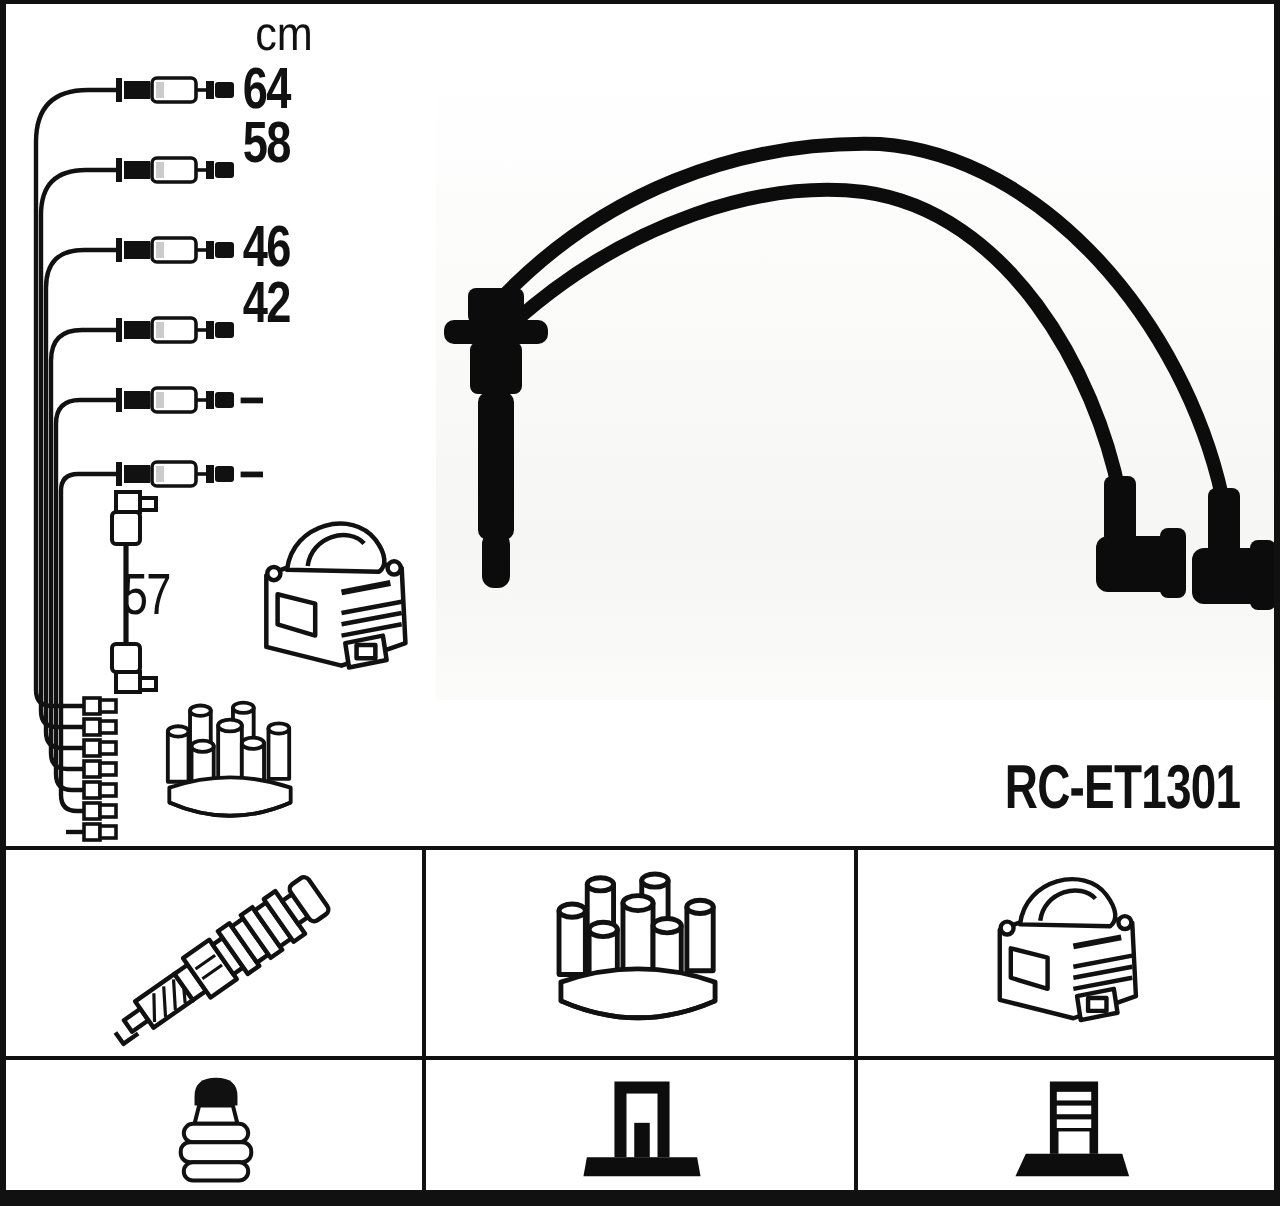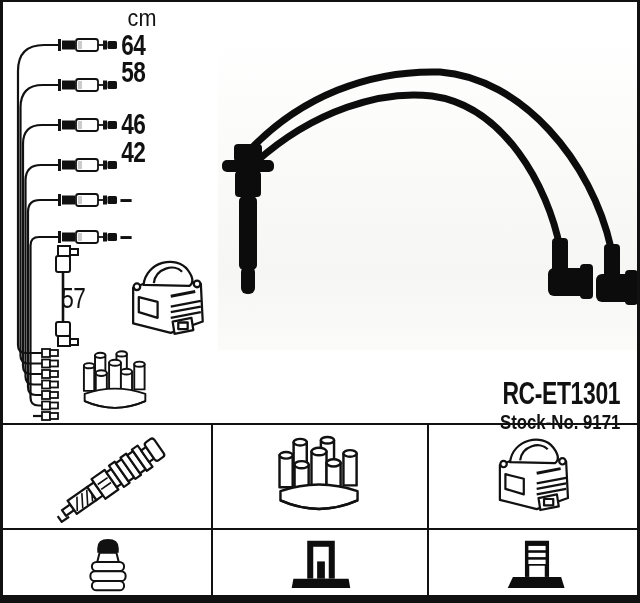--- a/index.html
+++ b/index.html
@@ -208,21 +208,20 @@
     </g>
     <g fill="#0c0c0c">
       <rect x="386" y="206" width="16" height="34" rx="4"></rect>
       <rect x="378" y="236" width="42" height="28" rx="6"></rect>
       <rect x="407" y="232" width="13" height="35" rx="4"></rect>
     </g>
   </svg>
 
   <div class="abs pn-block">
     <div class="pn"><span>RC-ET1301</span></div>
-    <div class="stock"><span>Stock-No. 9171</span></div>
   </div>
 
   <div class="abs gline" style="left:0;top:423px;width:640px;height:2px"></div>
   <div class="abs gline" style="left:0;top:528px;width:640px;height:2px"></div>
   <div class="abs gline" style="left:211px;top:423px;width:2px;height:172px"></div>
   <div class="abs gline" style="left:427px;top:423px;width:2px;height:172px"></div>
 
   <svg class="abs" style="left:26px;top:427px" width="170" height="98" viewBox="0 0 170 98">
     <g transform="translate(38,86) rotate(-35)" fill="#fff" stroke="#111" stroke-width="2.2" stroke-linejoin="round">
       <path d="M2,6 h-9 v-7" fill="none"></path>

